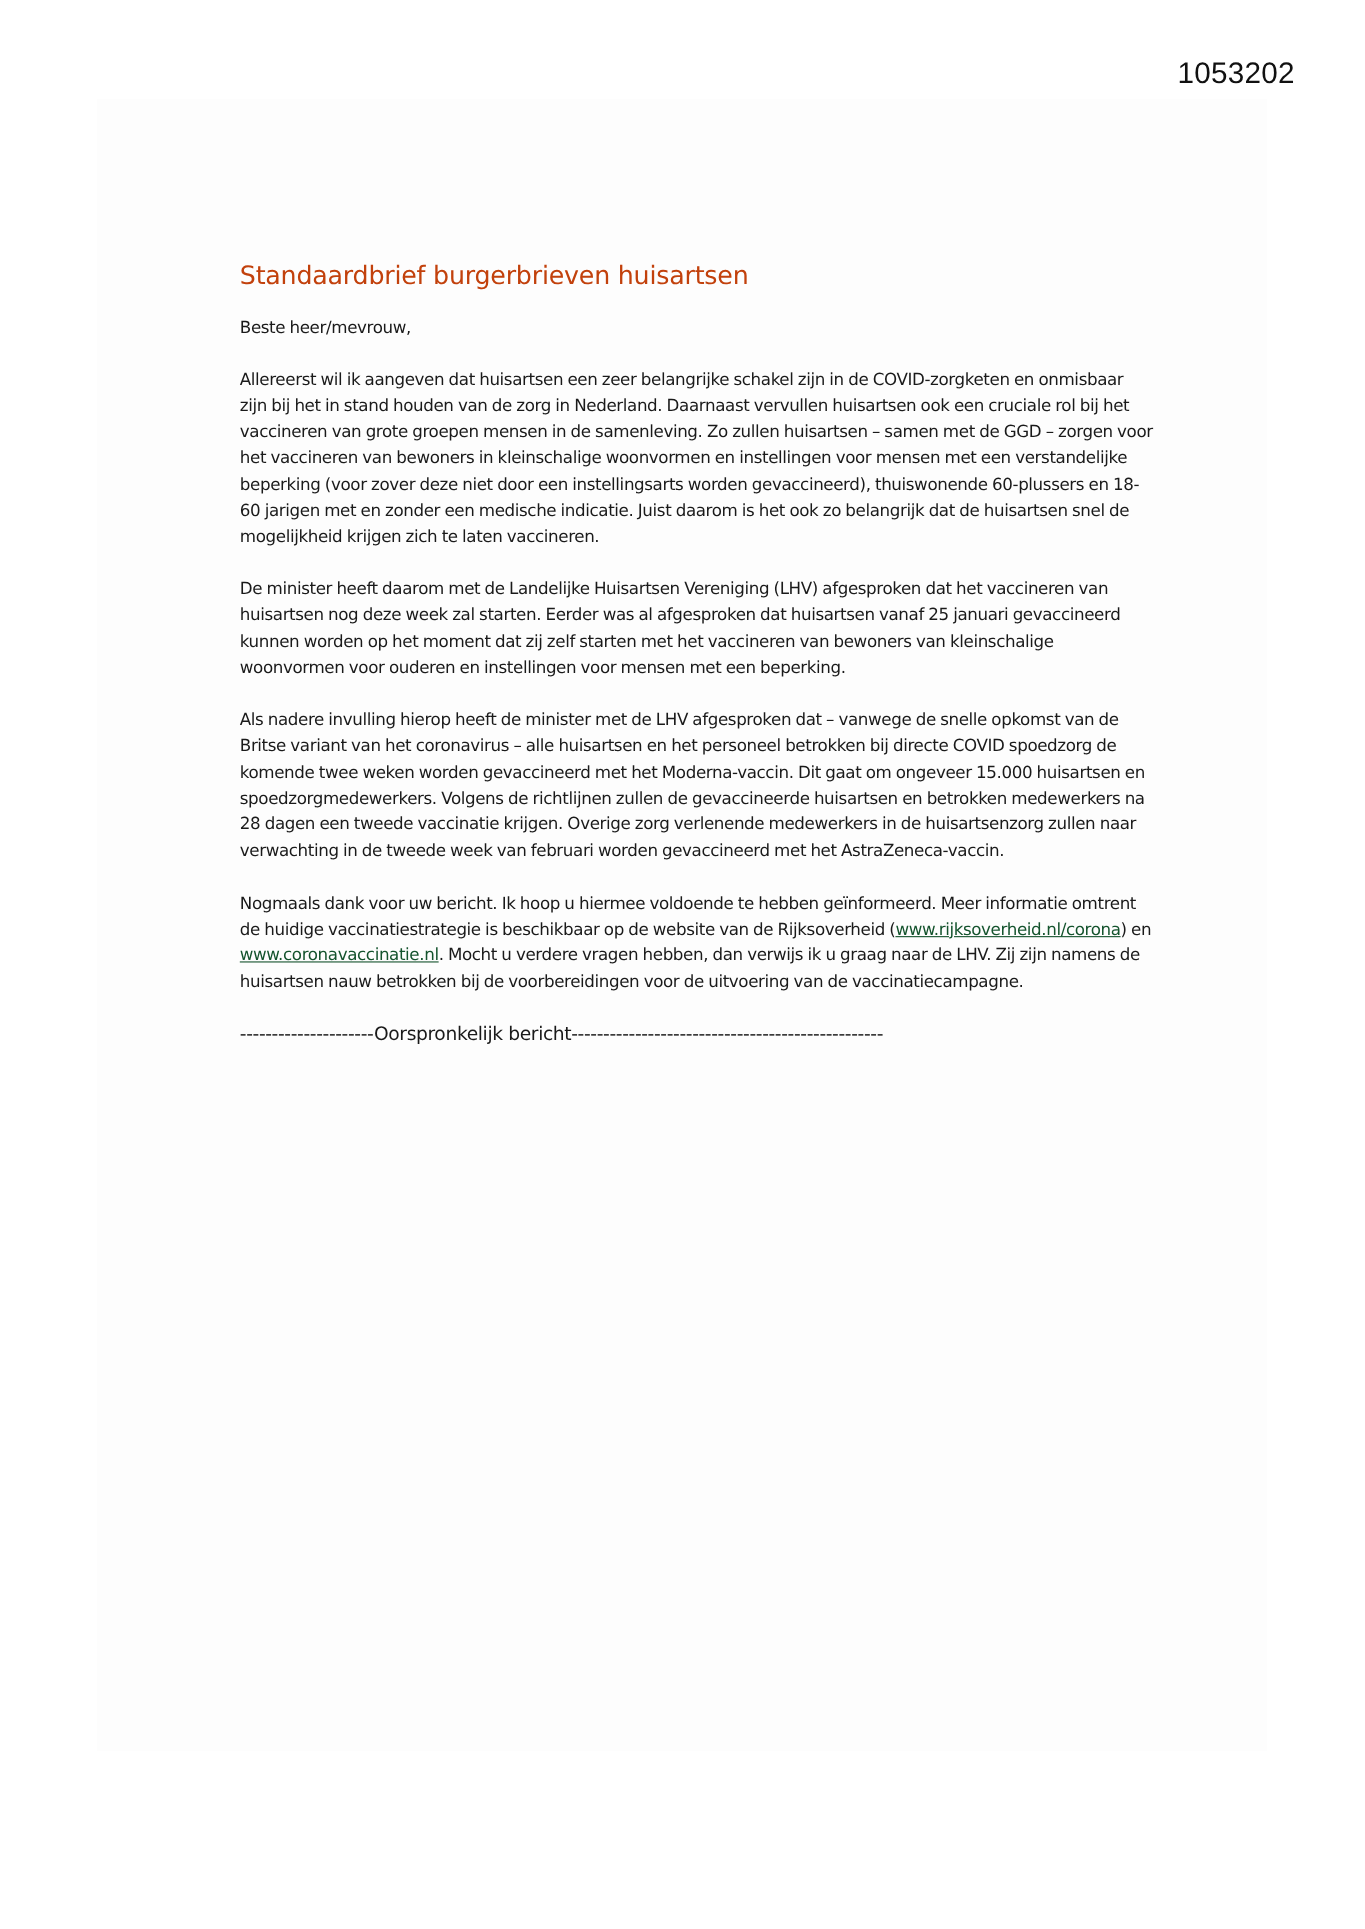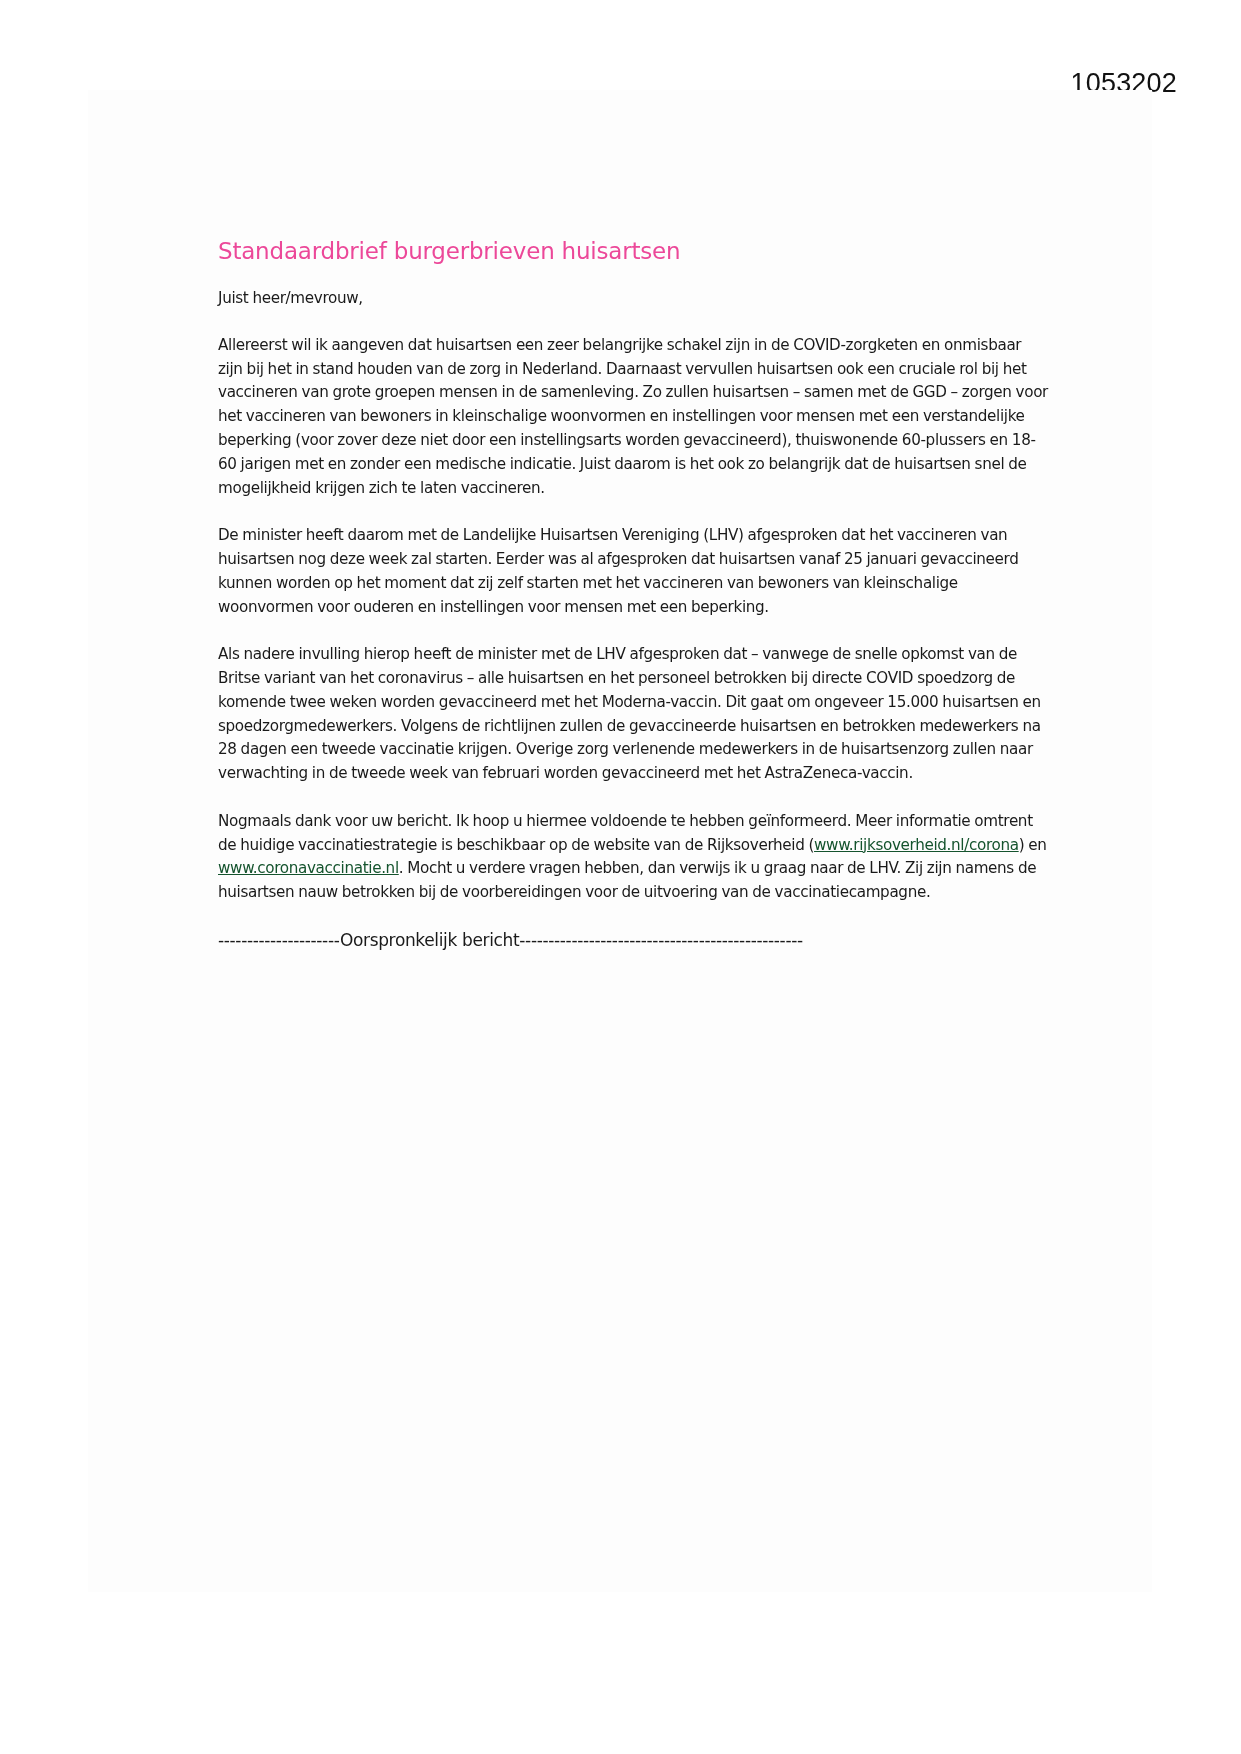--- a/index.html
+++ b/index.html
@@ -9,21 +9,21 @@
     }
     body {
       width: 1241px;
       height: 1754px;
       position: relative;
       overflow: hidden;
       font-family: "Liberation Sans", sans-serif;
     }
     .doc-id {
       position: absolute;
-      top: 68px;
+      top: 51px;
       right: 64px;
       font-family: "Liberation Sans", sans-serif;
       font-size: 27px;
       color: #111111;
       letter-spacing: 0.2px;
     }
     .scan-panel {
       position: absolute;
       left: 88px;
       top: 90px;
@@ -34,21 +34,21 @@
     .letter {
       position: absolute;
       left: 218px;
       top: 238px;
       width: 830px;
       font-family: "DejaVu Sans", sans-serif;
       color: #1a1a1a;
     }
     .letter-title {
       font-size: 23px;
-      color: #ec4899;
+      color: #c2410c;
       font-weight: normal;
       margin: 0 0 23px 0;
       letter-spacing: -0.2px;
       font-family: "DejaVu Sans", sans-serif;
     }
     .para {
       font-size: 15.2px;
       line-height: 23.8px;
       margin: 0 0 23.8px 0;
       letter-spacing: -0.35px;
@@ -69,21 +69,21 @@
 </head>
 <body>
 
 <div class="doc-id">1053202</div>
 
 <div class="scan-panel"></div>
 
 <div class="letter">
   <h1 class="letter-title">Standaardbrief burgerbrieven huisartsen</h1>
 
-  <p class="para greeting">Juist heer/mevrouw,</p>
+  <p class="para greeting">Beste heer/mevrouw,</p>
 
   <p class="para">Allereerst wil ik aangeven dat huisartsen een zeer belangrijke schakel zijn in de COVID-zorgketen en onmisbaar zijn bij het in stand houden van de zorg in Nederland. Daarnaast vervullen huisartsen ook een cruciale rol bij het vaccineren van grote groepen mensen in de samenleving. Zo zullen huisartsen – samen met de GGD – zorgen voor het vaccineren van bewoners in kleinschalige woonvormen en instellingen voor mensen met een verstandelijke beperking (voor zover deze niet door een instellingsarts worden gevaccineerd), thuiswonende 60-plussers en 18-60 jarigen met en zonder een medische indicatie. Juist daarom is het ook zo belangrijk dat de huisartsen snel de mogelijkheid krijgen zich te laten vaccineren.</p>
   <p class="para">De minister heeft daarom met de Landelijke Huisartsen Vereniging (LHV) afgesproken dat het vaccineren van huisartsen nog deze week zal starten. Eerder was al afgesproken dat huisartsen vanaf 25 januari gevaccineerd kunnen worden op het moment dat zij zelf starten met het vaccineren van bewoners van kleinschalige woonvormen voor ouderen en instellingen voor mensen met een beperking.</p>
   <p class="para">Als nadere invulling hierop heeft de minister met de LHV afgesproken dat – vanwege de snelle opkomst van de Britse variant van het coronavirus – alle huisartsen en het personeel betrokken bij directe COVID spoedzorg de komende twee weken worden gevaccineerd met het Moderna-vaccin. Dit gaat om ongeveer 15.000 huisartsen en spoedzorgmedewerkers. Volgens de richtlijnen zullen de gevaccineerde huisartsen en betrokken medewerkers na 28 dagen een tweede vaccinatie krijgen. Overige zorg verlenende medewerkers in de huisartsenzorg zullen naar verwachting in de tweede week van februari worden gevaccineerd met het AstraZeneca-vaccin.</p>
 
   <p class="para"><span>Nogmaals dank voor uw bericht. Ik hoop u hiermee voldoende te hebben geïnformeerd. Meer informatie omtrent de huidige vaccinatiestrategie is beschikbaar op de website van de Rijksoverheid (</span><a class="link">www.rijksoverheid.nl/corona</a><span>) en </span><a class="link">www.coronavaccinatie.nl</a><span>. Mocht u verdere vragen hebben, dan verwijs ik u graag naar de LHV. Zij zijn namens de huisartsen nauw betrokken bij de voorbereidingen voor de uitvoering van de vaccinatiecampagne.</span></p>
 
   <div class="separator">---------------------Oorspronkelijk bericht-------------------------------------------------</div>
 </div>
 

